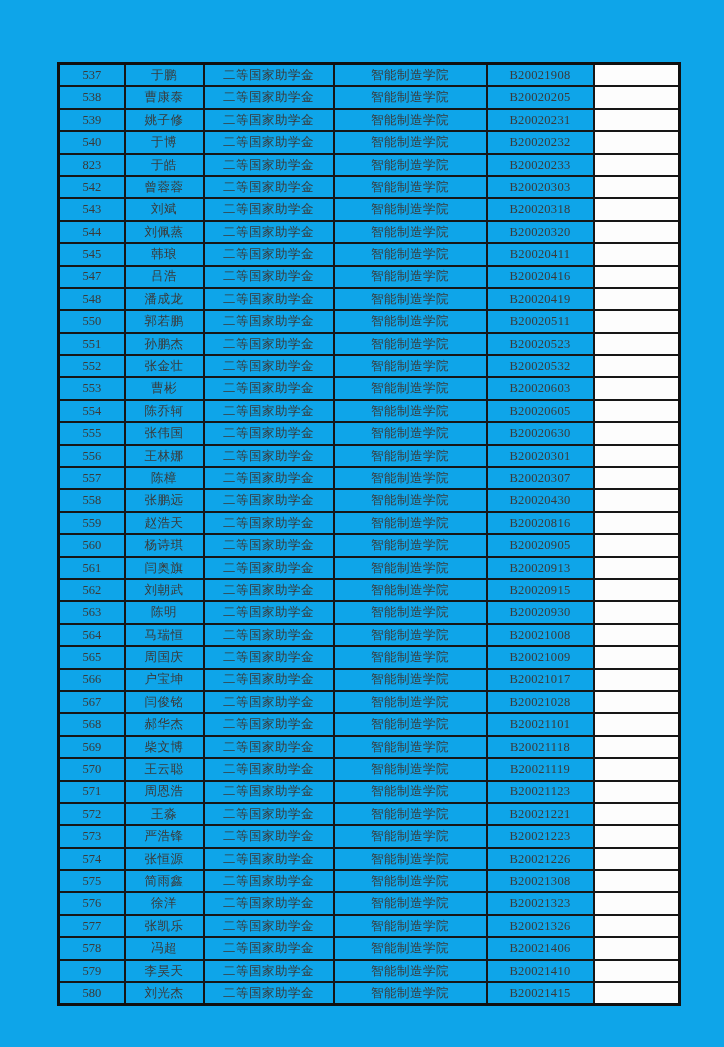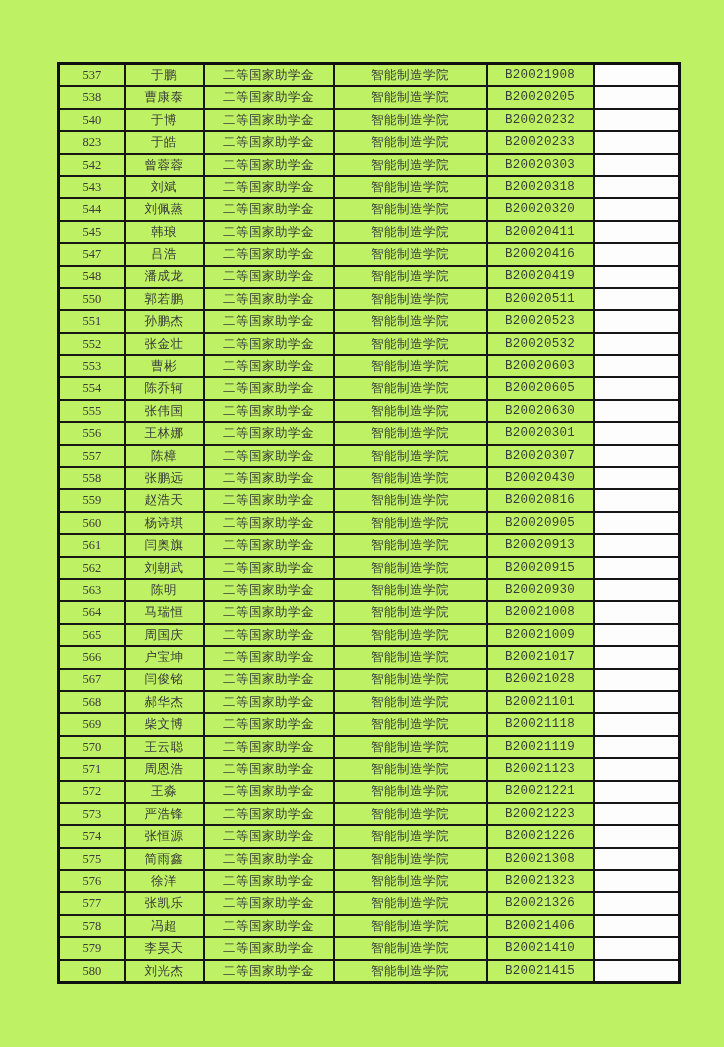--- a/index.html
+++ b/index.html
@@ -10,21 +10,21 @@
   body {
     width: 724px;
     height: 1047px;
     position: relative;
     font-family: "Liberation Serif", "DejaVu Serif", serif;
     overflow: hidden;
   }
   .page {
     position: absolute;
     inset: 0;
-    background: #bef264;
+    background: #0ea5e9;
   }
   table.roster {
     position: absolute;
     left: 57px;
     top: 62px;
     width: 621px;
     height: 920px;
     border-collapse: collapse;
     table-layout: fixed;
     border: 3px solid #101010;
@@ -51,21 +51,20 @@
     margin-left: 16px;
   }
   td.c-aid, td.c-college {
     letter-spacing: 0.5px;
     color: #3d3d3d;
   }
   td.c-id {
     font-size: 13px;
     color: #4a5166;
     letter-spacing: 0.3px;
-    font-family: Liberation Mono, monospace;
   }
   td.c-blank {
     background: #fdfdfd;
   }
 </style>
 </head>
 <body>
 
 <div class="page">
   <table class="roster">
@@ -88,20 +87,28 @@
         </tr>
         <tr>
           <td class="c-no">538</td>
           <td class="c-name">曹康泰</td>
           <td class="c-aid">二等国家助学金</td>
           <td class="c-college">智能制造学院</td>
           <td class="c-id">B20020205</td>
           <td class="c-blank"></td>
         </tr>
         <tr>
+          <td class="c-no">539</td>
+          <td class="c-name">姚子修</td>
+          <td class="c-aid">二等国家助学金</td>
+          <td class="c-college">智能制造学院</td>
+          <td class="c-id">B20020231</td>
+          <td class="c-blank"></td>
+        </tr>
+        <tr>
           <td class="c-no">540</td>
           <td class="c-name">于博</td>
           <td class="c-aid">二等国家助学金</td>
           <td class="c-college">智能制造学院</td>
           <td class="c-id">B20020232</td>
           <td class="c-blank"></td>
         </tr>
         <tr>
           <td class="c-no">823</td>
           <td class="c-name">于皓</td>

